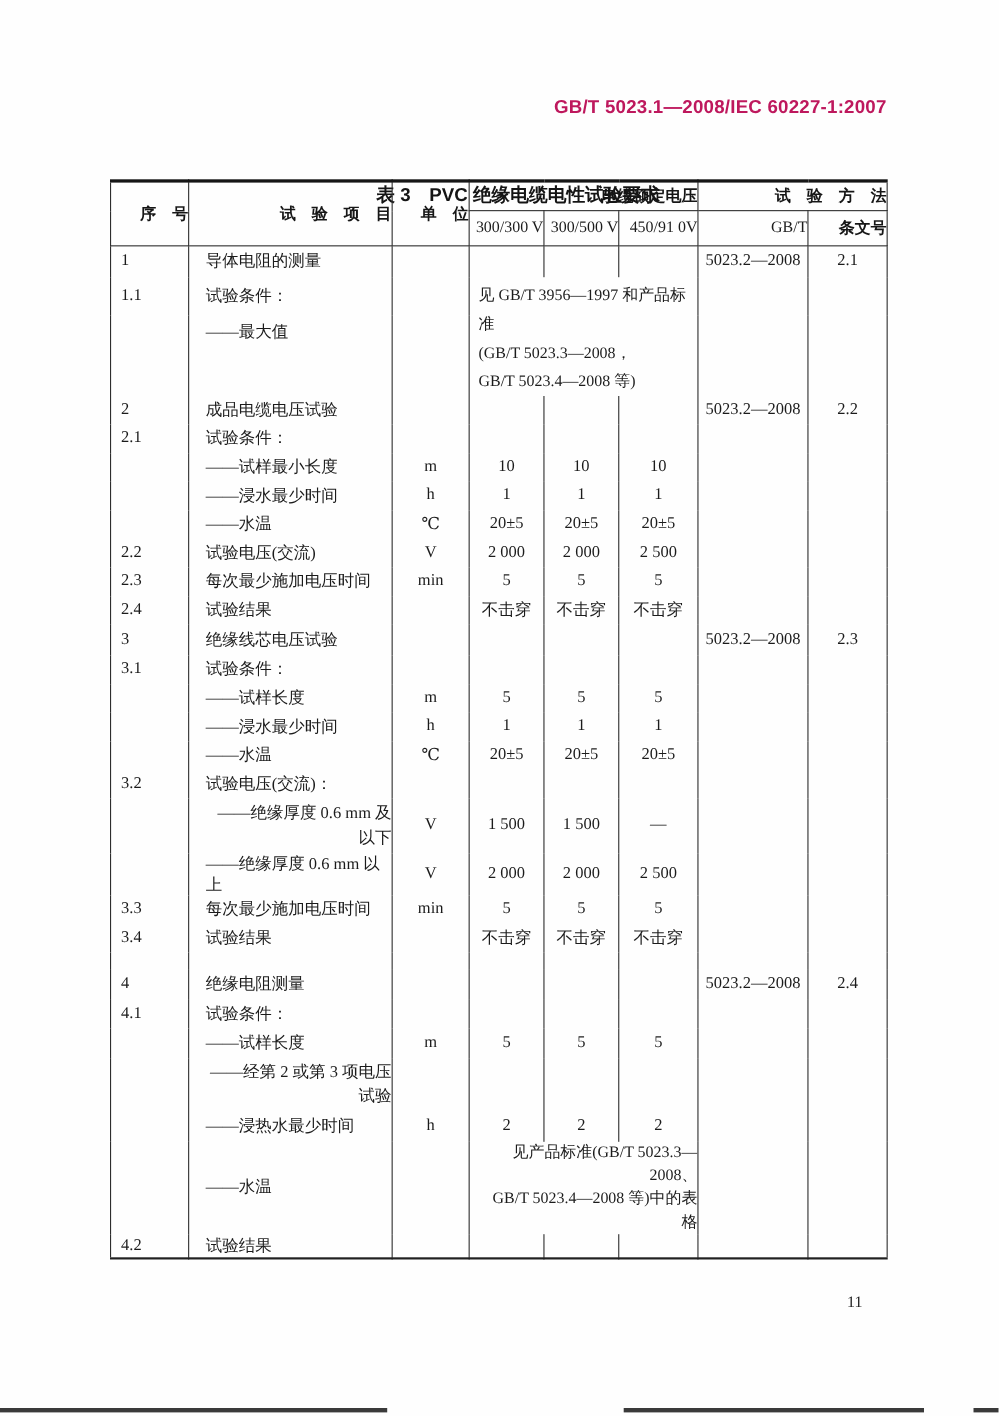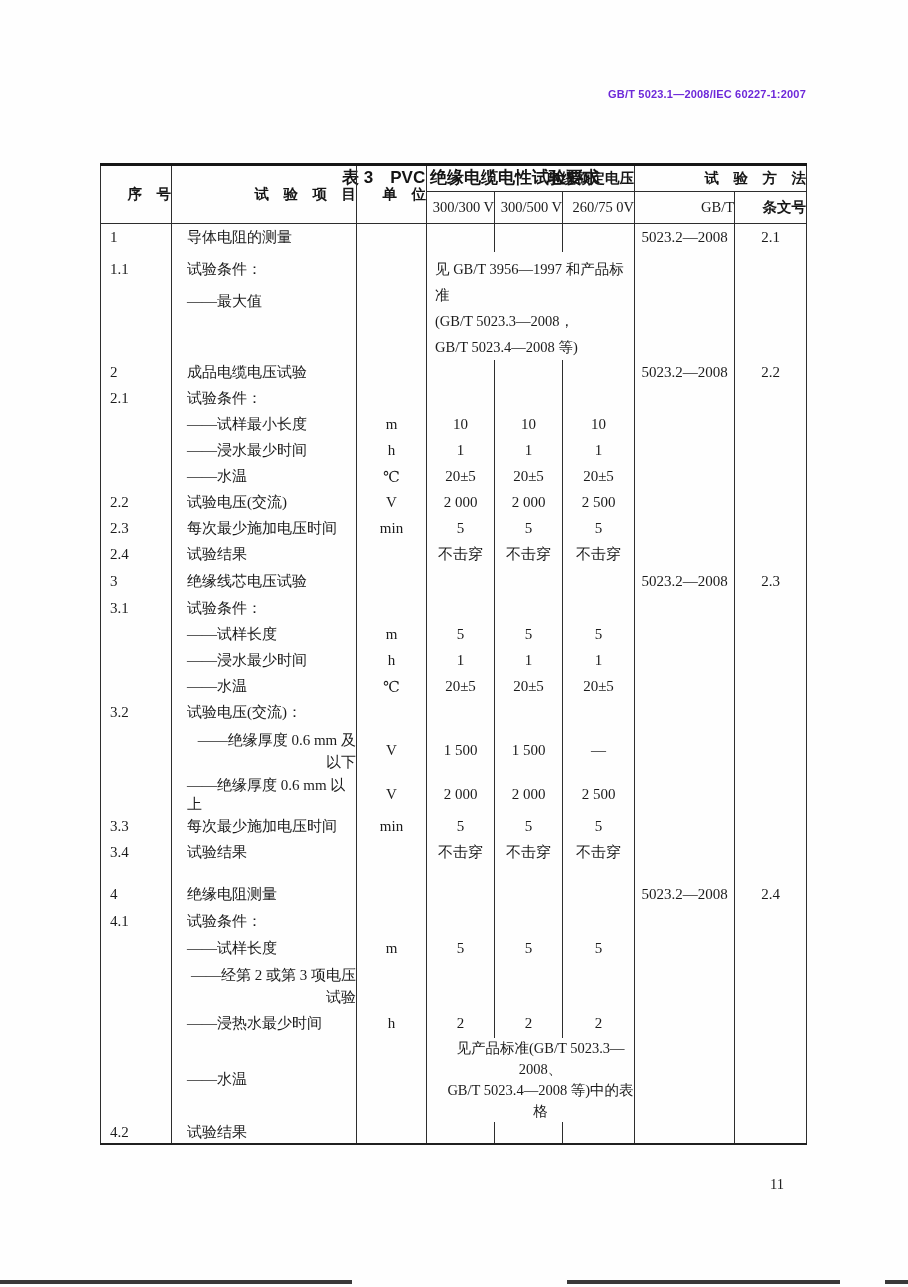--- a/index.html
+++ b/index.html
@@ -3,21 +3,21 @@
 <meta charset="utf-8">
 <style>
   html,body { margin:0; padding:0; background:#ffffff; }
   .page {
     position:relative; width:908px; height:1287px; background:#fefefe;
     font-family:"Liberation Serif","DejaVu Serif",serif; color:#1b1b1b; overflow:hidden;
   }
   .doc-header {
     position:absolute; top:88px; right:102px;
     font-family:"Liberation Sans","DejaVu Sans",sans-serif;
-    font-weight:bold; font-size:11px; letter-spacing:0.2px; color:#6d28d9;
+    font-weight:bold; font-size:17px; letter-spacing:0.2px; color:#be185d;
   }
   .tbl-title {
     position:absolute; top:130px; left:118px; width:706px; text-align:center;
     font-family:"Liberation Sans","DejaVu Sans",sans-serif;
     font-weight:bold; font-size:17px; color:#141414;margin-top:36px;
   }
   table.std-table {
     position:absolute; top:163px; left:100px; width:706px;
     border-collapse:collapse; table-layout:fixed;
     border:1.5px solid #242424; border-top:3px solid #161616; border-bottom:2px solid #202020;
@@ -39,21 +39,21 @@
   tbody td { font-size:15px; text-align:center; vertical-align:middle; color:#1b1b1b; }
   td.sn { text-align:left; padding-left:9px; }
   td.item { text-align:left; padding-left:15px; }
   td.item2 { text-align:right; padding-left:15px; white-space:pre-line; line-height:22px; }
   td.top { vertical-align:top; padding-top:5px; }
   td.note {
     text-align:left; vertical-align:top; padding:4px 2px 0 8px;
     white-space:pre-line; line-height:26px; font-size:14.5px;
   }
   td.note4 {
-    text-align:center; vertical-align:middle; padding-left:20px;
+    text-align:right; vertical-align:middle; padding-left:20px;
     white-space:pre-line; line-height:21px; font-size:14.5px;
   }
   .footnotes { position:absolute; left:100px; top:1070px; width:708px; }
   .fn-heading {
     font-family:"Liberation Sans","DejaVu Sans",sans-serif;
     font-weight:bold; font-size:16px; color:#141414; margin:0 0 7px 0;
   }
   .fn-p {
     margin:0; font-size:15.5px; line-height:27.5px; text-indent:33px;
     text-align:justify; color:#1b1b1b;
@@ -88,21 +88,21 @@
       <tr class="hr1">
         <th rowspan="2" class="hz">序　号</th>
         <th rowspan="2" class="hz">试　验　项　目</th>
         <th rowspan="2" class="hz">单　位</th>
         <th colspan="3" class="hz grp">电缆额定电压</th>
         <th colspan="2" class="hz grp">试　验　方　法</th>
       </tr>
       <tr class="hr2">
         <th class="hn">300/300 V</th>
         <th class="hn">300/500 V</th>
-        <th class="hn">260/75 0V</th>
+        <th class="hn">450/91 0V</th>
         <th class="hn">GB/T</th>
         <th class="hz">条文号</th>
       </tr>
     </thead>
     <tbody id="tbody">
         <tr style="height: 28px;">
           <td class="sn">1</td>
           <td class="item">导体电阻的测量</td>
           <td></td>
           <td></td>

